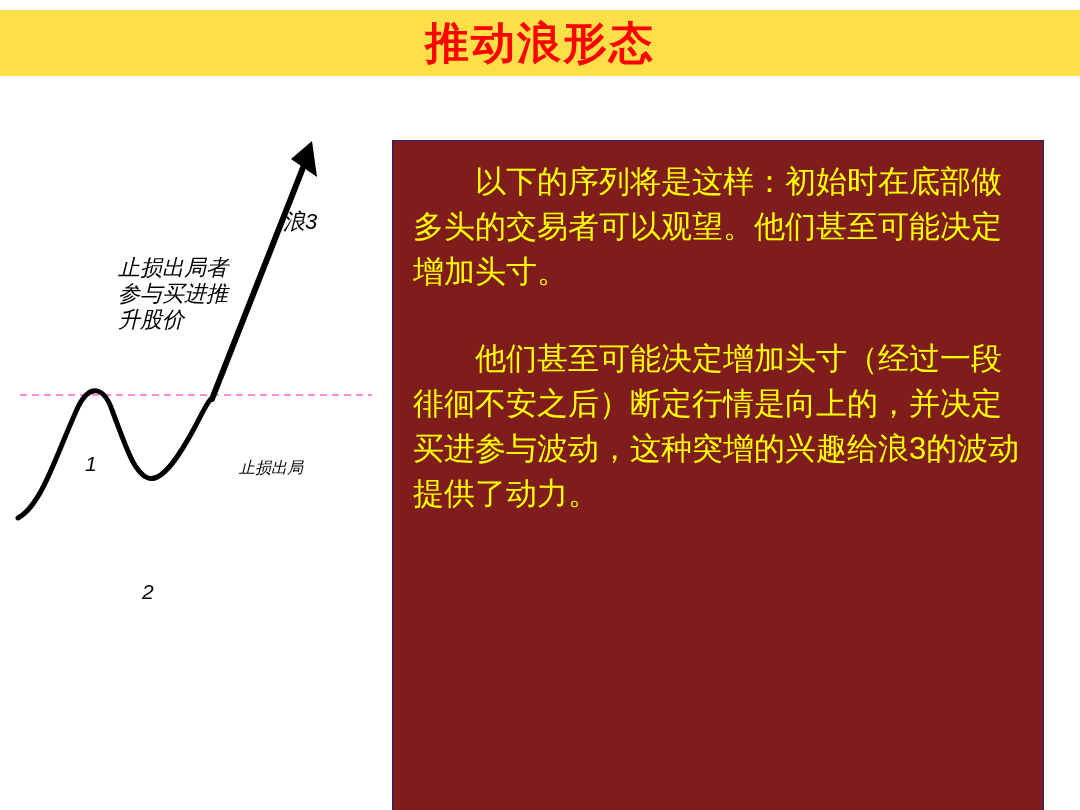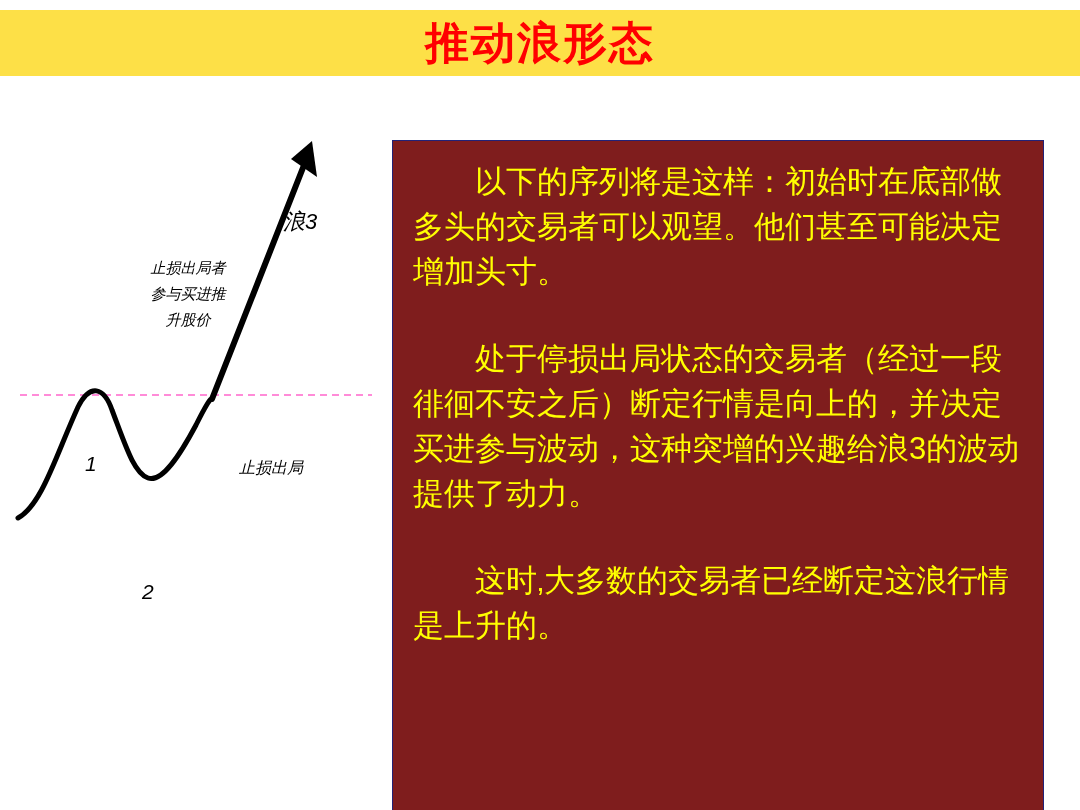--- a/index.html
+++ b/index.html
@@ -50,23 +50,23 @@
     font-style: italic;
   }
   .lbl-wave3 {
     left: 283px;
     top: 112px;
     font-size: 22px;
   }
   .lbl-note {
     left: 118px;
     top: 160px;
-    font-size: 15px;
+    font-size: 22px;
     line-height: 26px;
-    text-align: center;
+    text-align: left;
     width: 140px;
   }
   .lbl-one {
     left: 85px;
     top: 357px;
     font-size: 21px;
   }
   .lbl-two {
     left: 142px;
     top: 485px;
@@ -122,15 +122,14 @@
   <div class="lbl lbl-note">止损出局者
 参与买进推
 升股价</div>
   <div class="lbl lbl-one">1</div>
   <div class="lbl lbl-two">2</div>
   <div class="lbl lbl-stop">止损出局</div>
 </div>
 
 <div class="text-panel">
   <p>以下的序列将是这样：初始时在底部做多头的交易者可以观望。他们甚至可能决定增加头寸。</p>
-  <p class="gap">处于停损出局状态的交易者（经过一段徘徊不安之后）断定行情是向上的，并决定买进参与波动，这种突增的兴趣给浪3的波动提供了动力。</p>
-  <p class="gap">这时‚大多数的交易者已经断定这浪行情是上升的。</p>
+  <p class="gap">他们甚至可能决定增加头寸（经过一段徘徊不安之后）断定行情是向上的，并决定买进参与波动，这种突增的兴趣给浪3的波动提供了动力。</p>
 </div>
 
 </body></html>

